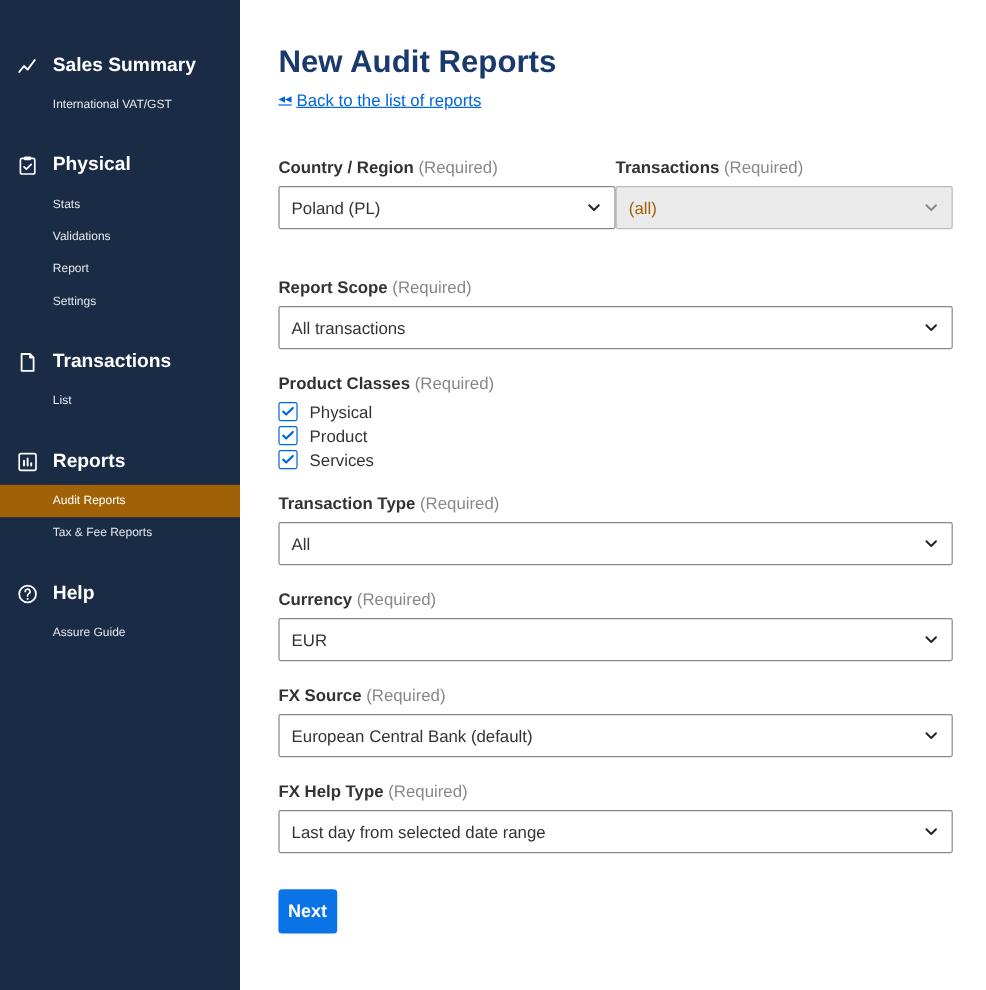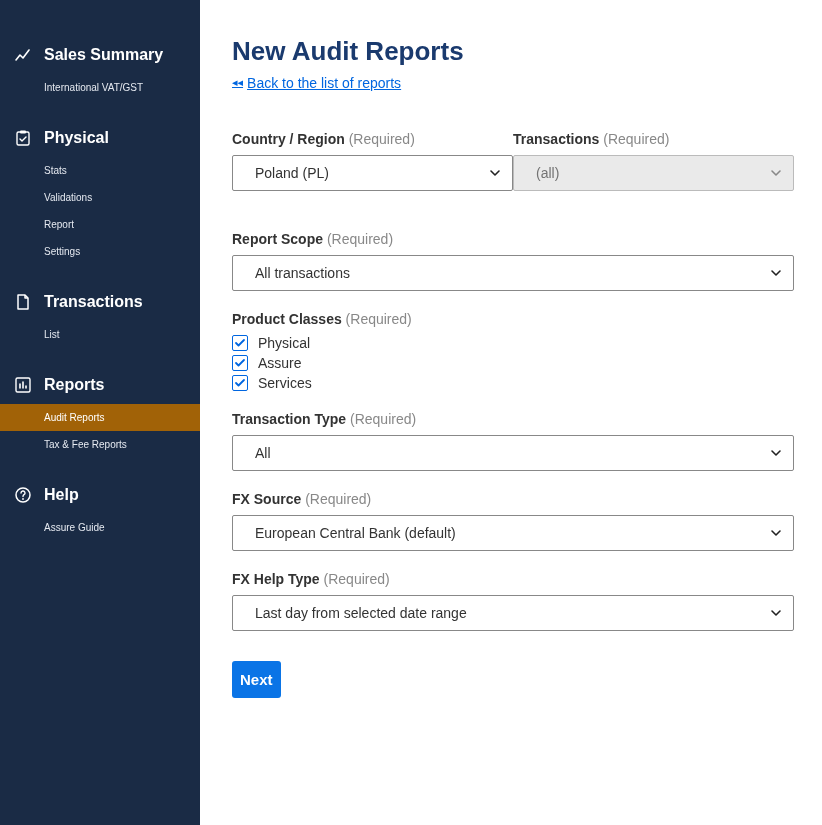--- a/index.html
+++ b/index.html
@@ -95,32 +95,32 @@
   }
   .field label .req {
     font-weight: 400;
     color: #888;
   }
   .select {
     width: 100%;
     border: 1px solid #888;
     border-radius: 2px;
     background: #fff;
-    padding: 8px 30px 8px 22px;
+    padding: 8px 30px 8px 10px;
     font-size: 14px;
     position: relative;
     cursor: pointer;
     display: flex;
     align-items: center;
     height: 36px;
   }
   .select.disabled {
     border-color: #bbb;
     background: #eaeaea;
-    color: #737373;
+    color: #a16207;
     cursor: default;
   }
   .select .caret {
     position: absolute;
     right: 10px;
     top: 50%;
     transform: translateY(-50%);
     pointer-events: none;
   }
   .select.disabled .caret svg path { stroke: #888; }
@@ -290,21 +290,21 @@
             </svg>
           </span>
           <span>Physical</span>
         </div>
         <div class="checkbox-row">
           <span class="checkbox">
             <svg viewBox="0 0 12 12">
               <path d="M2 6l2.5 2.5L10 3" stroke="#0066e0" stroke-width="1.8" fill="none" stroke-linecap="round" stroke-linejoin="round"></path>
             </svg>
           </span>
-          <span>Assure</span>
+          <span>Product</span>
         </div>
         <div class="checkbox-row">
           <span class="checkbox">
             <svg viewBox="0 0 12 12">
               <path d="M2 6l2.5 2.5L10 3" stroke="#0066e0" stroke-width="1.8" fill="none" stroke-linecap="round" stroke-linejoin="round"></path>
             </svg>
           </span>
           <span>Services</span>
         </div>
       </div>
@@ -318,20 +318,34 @@
     <div class="select">
       <span>All</span>
       <span class="caret">
         <svg width="14" height="14" viewBox="0 0 14 14">
             <path d="M3 5l4 4 4-4" stroke="#222" stroke-width="1.6" fill="none" stroke-linecap="round" stroke-linejoin="round"></path>
           </svg>
       </span>
     </div>
   </div>
 
+  <div class="field">
+    <label>
+      <span>Currency</span>
+      <span class="req">(Required)</span>
+    </label>
+    <div class="select">
+      <span>EUR</span>
+      <span class="caret">
+        <svg width="14" height="14" viewBox="0 0 14 14">
+            <path d="M3 5l4 4 4-4" stroke="#222" stroke-width="1.6" fill="none" stroke-linecap="round" stroke-linejoin="round"></path>
+          </svg>
+      </span>
+    </div>
+  </div>
 
   <div class="field">
     <label>
       <span>FX Source</span>
       <span class="req">(Required)</span>
     </label>
     <div class="select">
       <span>European Central Bank (default)</span>
       <span class="caret">
         <svg width="14" height="14" viewBox="0 0 14 14">

